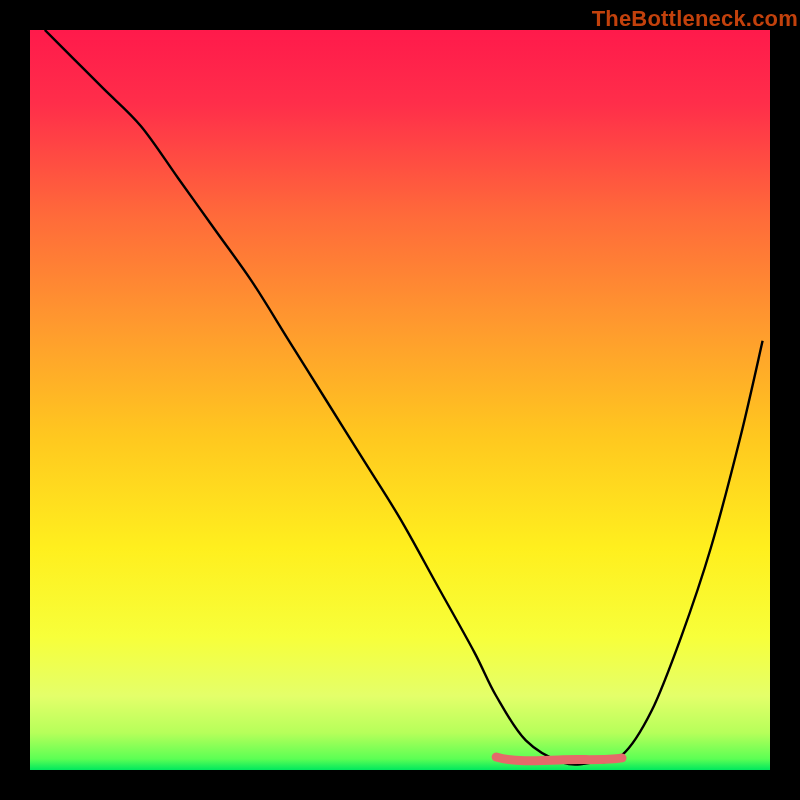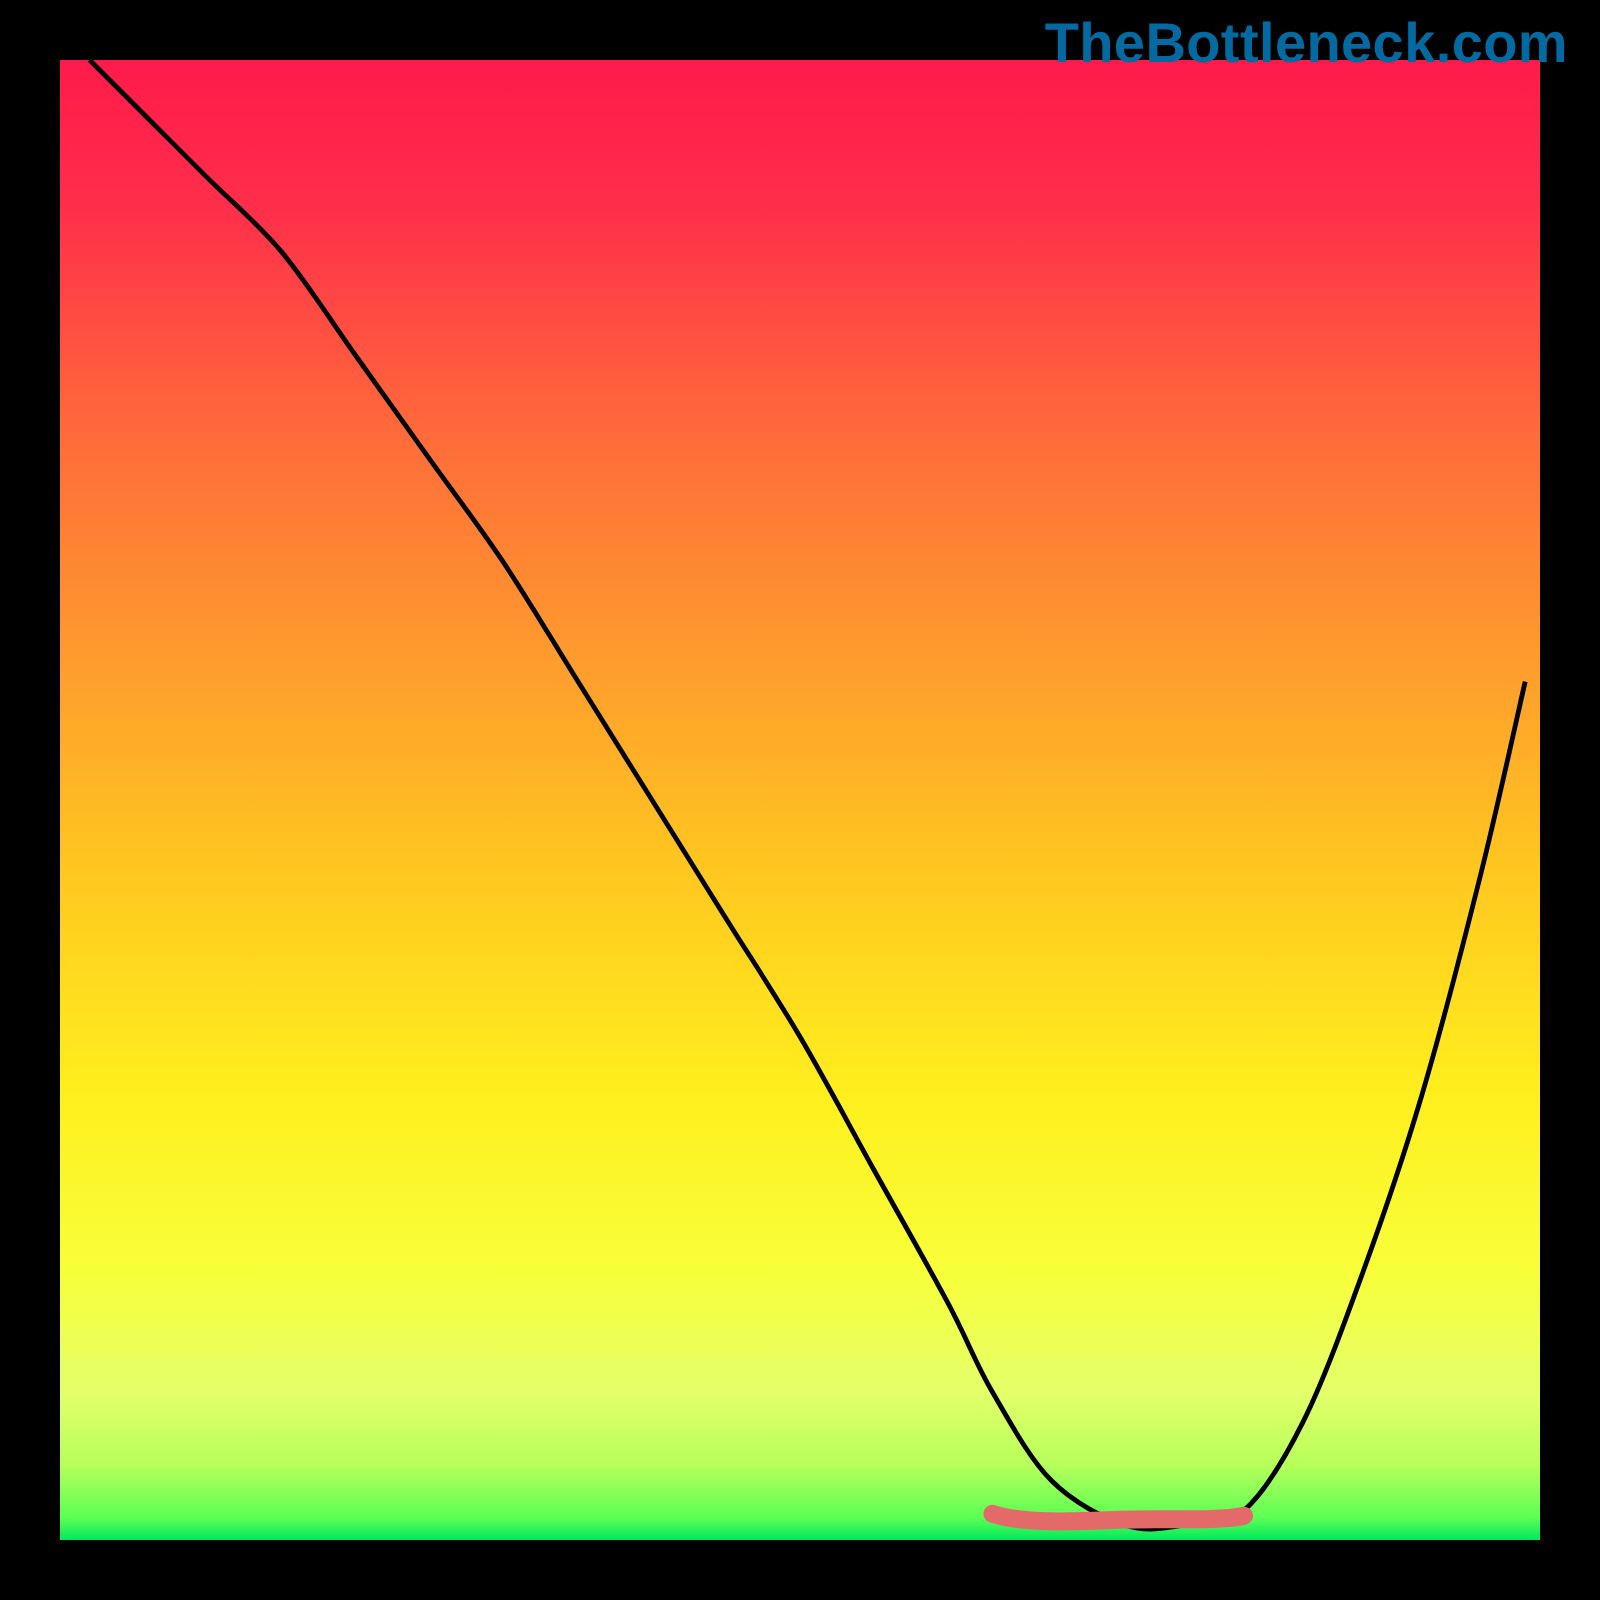--- a/index.html
+++ b/index.html
@@ -13,23 +13,23 @@
   }
   .stage {
     position: relative;
     width: 800px;
     height: 800px;
     background: #000;
   }
   .watermark {
     position: absolute;
     top: 6px;
-    right: 16px;
-    color: #0369a1;
-    font-size: 28px;
+    right: 2px;
+    color: #c2410c;
+    font-size: 22px;
     font-weight: 600;
     letter-spacing: 0.2px;
     z-index: 3;
   }
   svg.plot {
     position: absolute;
     left: 0;
     top: 0;
     width: 800px;
     height: 800px;

